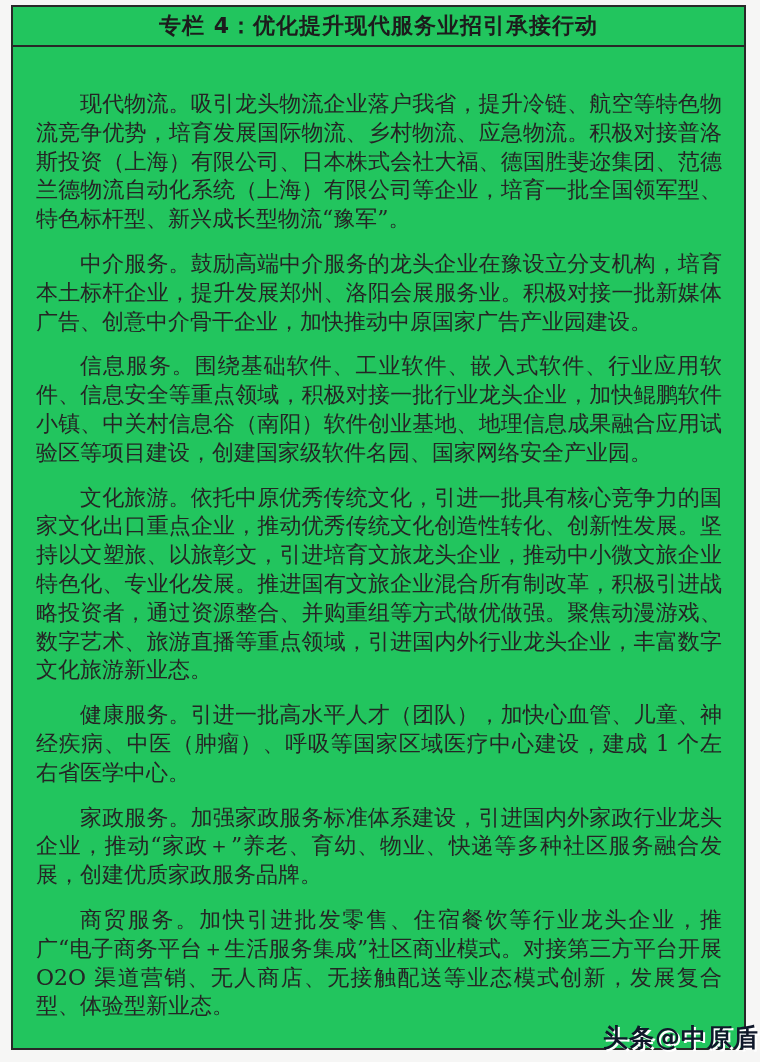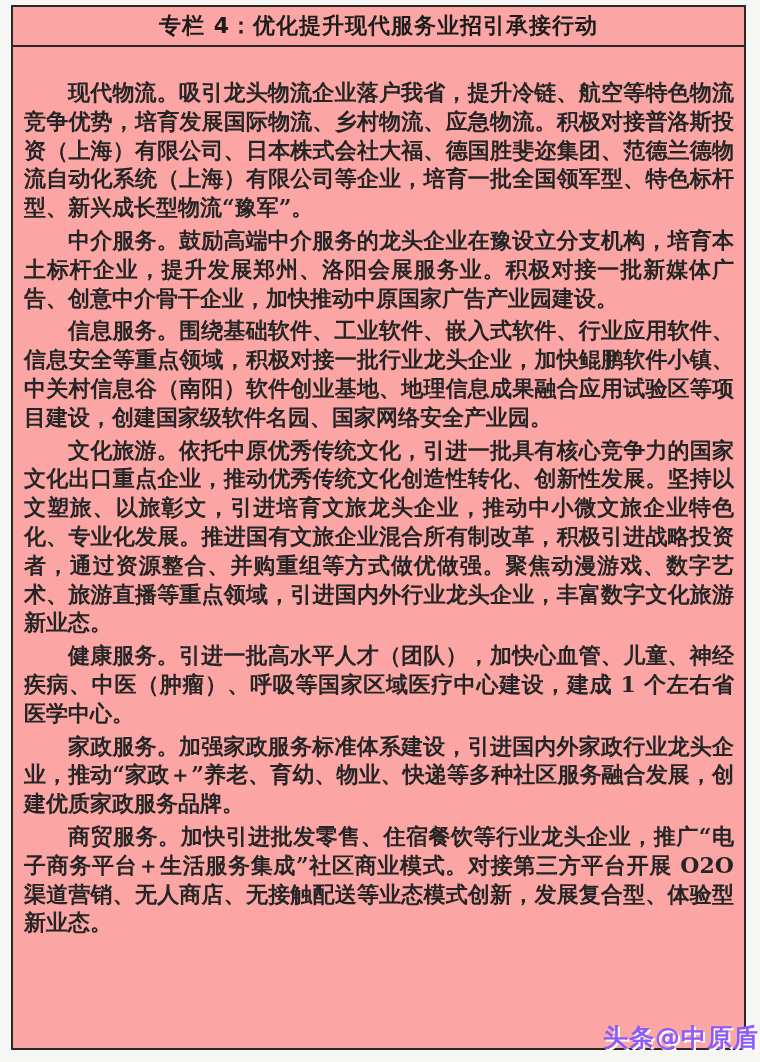--- a/index.html
+++ b/index.html
@@ -19,21 +19,21 @@
     inset: 0;
   }
   .panel {
     position: absolute;
     left: 11px;
     top: 5px;
     width: 735px;
     height: 1045px;
     box-sizing: border-box;
     border: 2px solid #282828;
-    background: #fca5a5;
+    background: #22c55e;
   }
   .panel-title {
     height: 38px;
     box-sizing: content-box;
     display: flex;
     align-items: center;
     justify-content: center;
     border-bottom: 2px solid #282828;
     font-family: "DejaVu Sans", "Liberation Sans", sans-serif;
     font-weight: 700;
@@ -42,33 +42,32 @@
     color: #1c1c1c;
   }
   .panel-body {
     padding: 27px 6px 0 7px;
     font-size: 22px;
     line-height: 28.8px;
     text-align: justify;
     color: #252525;
   }
   .para {
-    margin: 4px;
+    margin: 16px;
     text-indent: 2em;
-    font-weight: bold;
   }
   .watermark {
     position: absolute;
     right: 1px;
     bottom: 8px;
     font-family: "DejaVu Sans", "Liberation Sans", sans-serif;
     font-weight: 700;
     font-size: 25px;
     letter-spacing: 1px;
-    color: #8b5cf6;
+    color: #0f172a;
     text-shadow: 2px 2px 0 #ffffff;
     white-space: nowrap;
   }
 </style>
 </head>
 <body>
 
 <div class="page">
   <div class="panel">
     <div class="panel-title">专栏 4：优化提升现代服务业招引承接行动</div>

